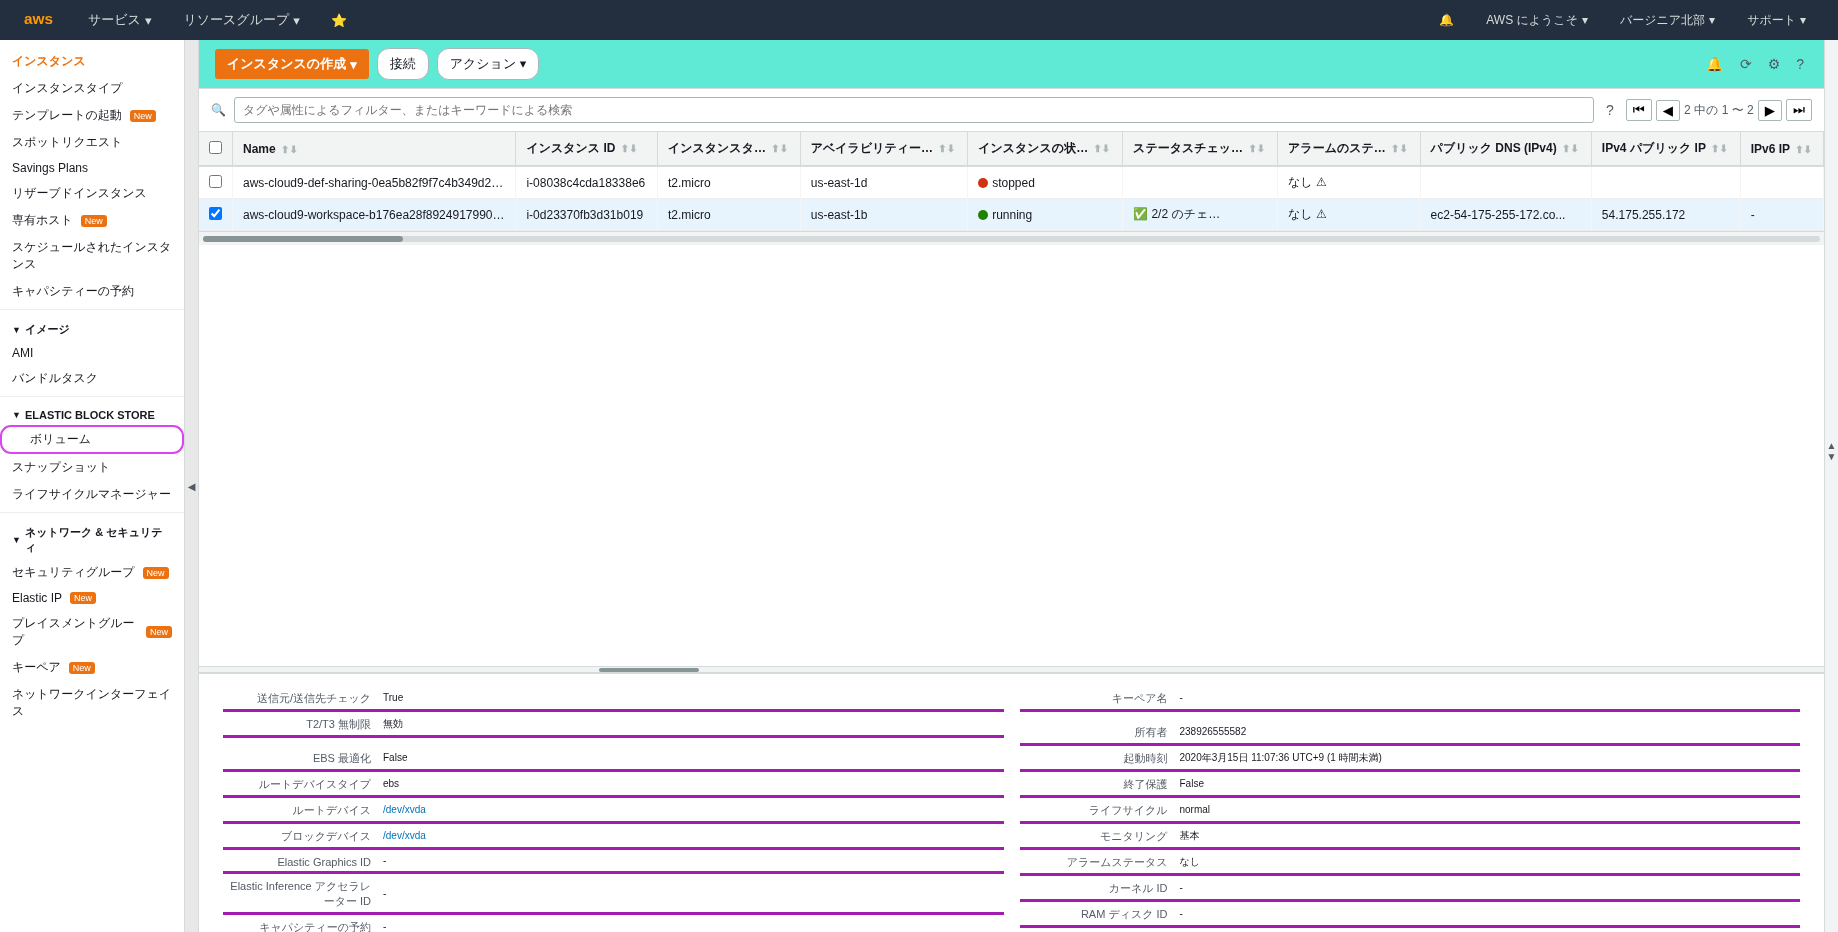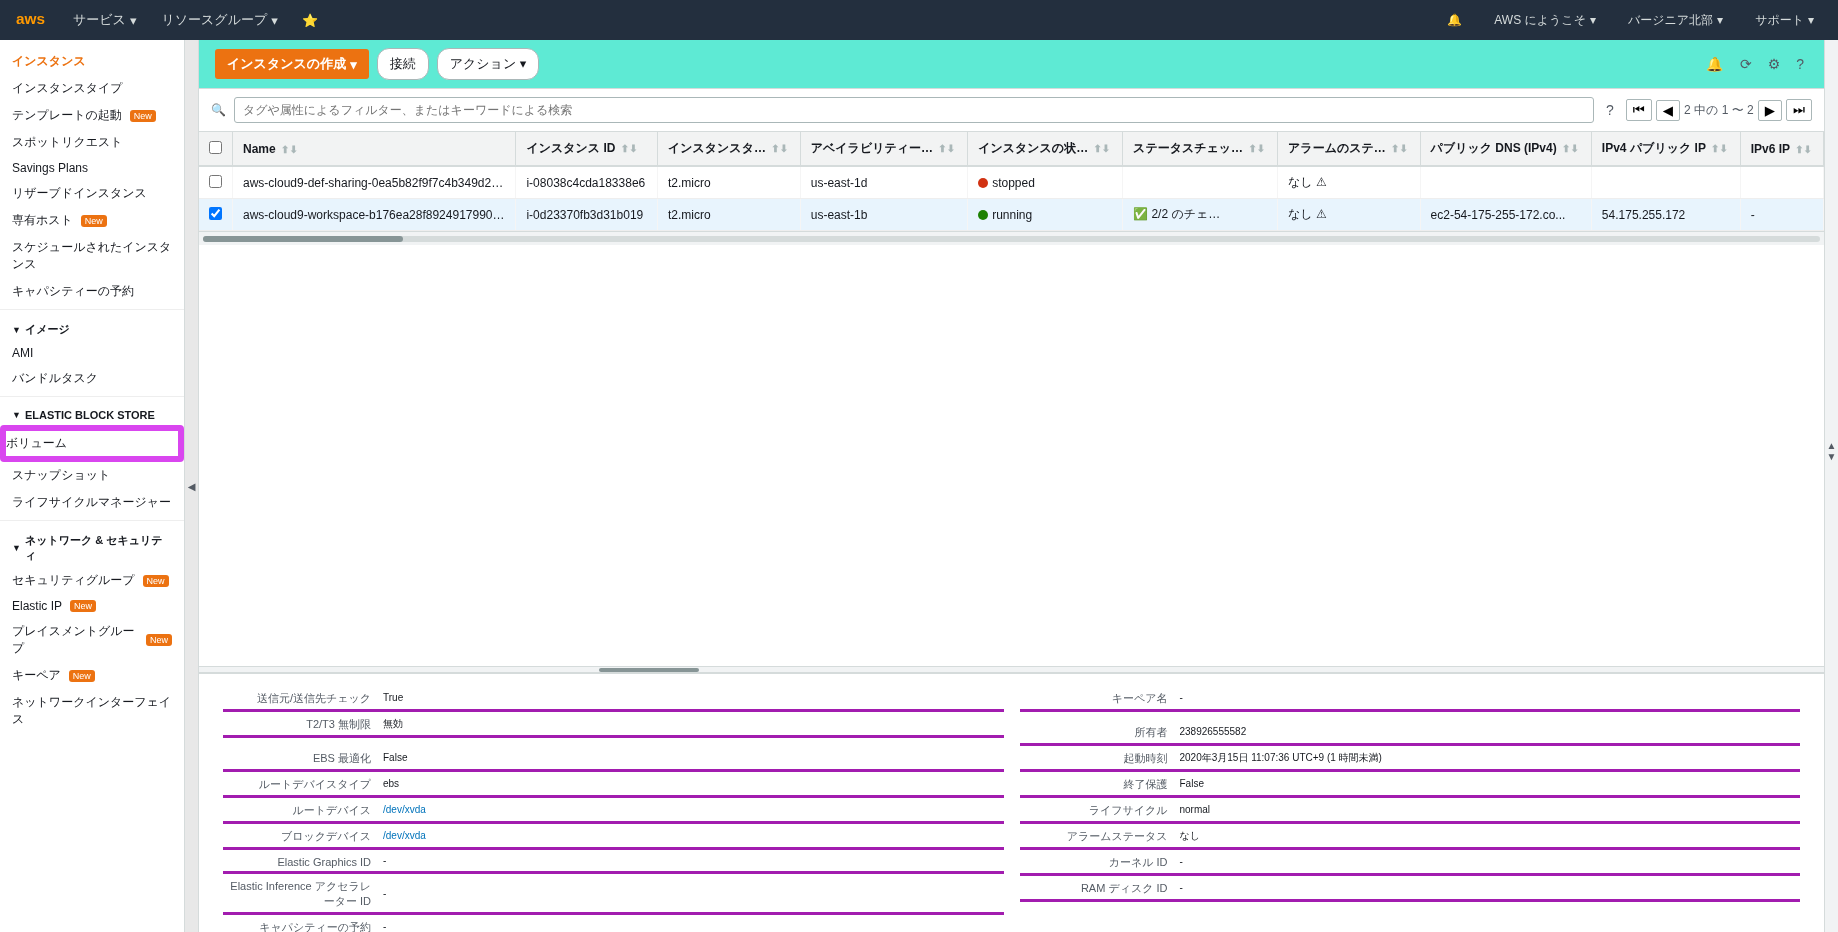--- a/index.html
+++ b/index.html
@@ -4,22 +4,22 @@
   <style>
     * { box-sizing: border-box; margin: 0; padding: 0; }
     body { font-family: "Amazon Ember", Arial, sans-serif; font-size: 12px; background: #f1f3f4; color: #16191f; overflow: hidden; width: 1838px; height: 932px; }
 
     
     .top-nav {
       background: #232f3e;
       height: 40px;
       display: flex;
       align-items: center;
-      padding: 0 16px;
-      gap: 9px;
+      padding: 0 24px;
+      gap: 16px;
       color: #fff;
       flex-shrink: 0;
     }
     .aws-logo {
       display: flex; align-items: center; gap: 4px;
       font-size: 18px; font-weight: bold; color: #ff9900; margin-right: 8px;
     }
     .nav-item {
       color: #d5dbdb; font-size: 13px; cursor: pointer; padding: 4px 8px;
       display: flex; align-items: center; gap: 4px;
@@ -292,21 +292,21 @@
     <div class="sidebar-item">スケジュールされたインスタンス</div>
     <div class="sidebar-item">キャパシティーの予約</div>
 
     <div class="sidebar-divider"></div>
     <div class="sidebar-category">イメージ</div>
     <div class="sidebar-item">AMI</div>
     <div class="sidebar-item">バンドルタスク</div>
 
     <div class="sidebar-divider"></div>
     <div class="sidebar-category">ELASTIC BLOCK STORE</div>
-    <div class="sidebar-item active-box" style="border:6px solid #d946ef; border-radius:4px; padding: 4px 0;">ボリューム</div>
+    <div class="sidebar-item active-box" style="border:2px solid #d946ef; border-radius:11px; padding: 4px 28px;">ボリューム</div>
     <div class="sidebar-item">スナップショット</div>
     <div class="sidebar-item">ライフサイクルマネージャー</div>
 
     <div class="sidebar-divider"></div>
     <div class="sidebar-category">ネットワーク &amp; セキュリティ</div>
     <div class="sidebar-item">
       セキュリティグループ <span class="new-badge">New</span>
     </div>
     <div class="sidebar-item">
       Elastic IP <span class="new-badge">New</span>
@@ -495,20 +495,26 @@
       <span>False</span>
     </div>
   </div>
               <div class="detail-row">
     <div class="detail-label">ライフサイクル</div>
     <div class="detail-value">
       <span>normal</span>
     </div>
   </div>
               <div class="detail-row">
+    <div class="detail-label">モニタリング</div>
+    <div class="detail-value">
+      <span>基本</span>
+    </div>
+  </div>
+              <div class="detail-row">
     <div class="detail-label">アラームステータス</div>
     <div class="detail-value">
       <span>なし</span>
     </div>
   </div>
               <div class="detail-row">
     <div class="detail-label">カーネル ID</div>
     <div class="detail-value">
       <span>-</span>
     </div>

